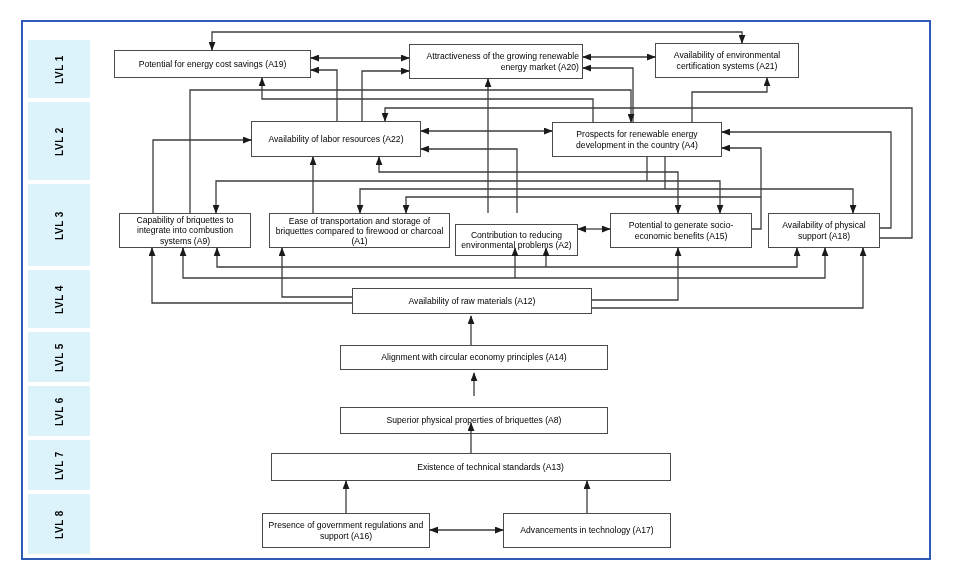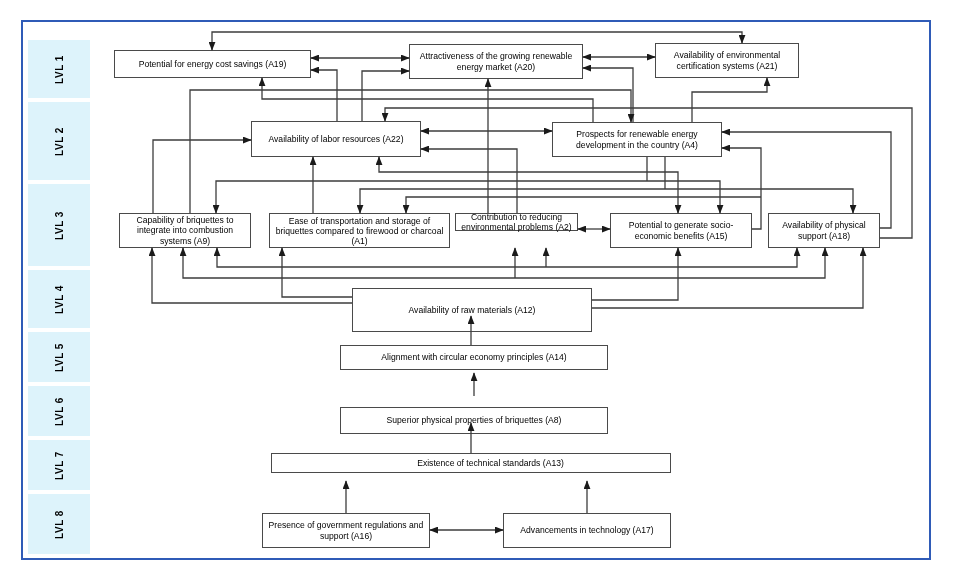--- a/index.html
+++ b/index.html
@@ -55,57 +55,57 @@
         <span>LVL 7</span>
       </div>
       <div class="band" style="top: 494px; height: 60px; background: rgb(221, 243, 251);">
         <span>LVL 8</span>
       </div>
     </div>
   <div id="node-layer">
       <div class="node" style="left: 114px; top: 50px; width: 197px; height: 28px; border-color: rgb(74, 74, 74);">
         <span>Potential for energy cost savings (A19)</span>
       </div>
-      <div class="node" style="left: 409px; top: 44px; width: 174px; height: 35px; border-color: rgb(74, 74, 74);">
+      <div class="node" style="left: 409px; top: 44px; width: 174px; height: 35px; border-color: rgb(74, 74, 74); text-align: right;">
         <span>Attractiveness of the growing renewable energy market (A20)</span>
       </div>
       <div class="node" style="left: 655px; top: 43px; width: 144px; height: 35px; border-color: rgb(74, 74, 74);">
         <span>Availability of environmental certification systems (A21)</span>
       </div>
       <div class="node" style="left: 251px; top: 121px; width: 170px; height: 36px; border-color: rgb(74, 74, 74);">
         <span>Availability of labor resources (A22)</span>
       </div>
       <div class="node" style="left: 552px; top: 122px; width: 170px; height: 35px; border-color: rgb(74, 74, 74);">
         <span>Prospects for renewable energy development in the country (A4)</span>
       </div>
       <div class="node" style="left: 119px; top: 213px; width: 132px; height: 35px; border-color: rgb(74, 74, 74);">
         <span>Capability of briquettes to integrate into combustion systems (A9)</span>
       </div>
       <div class="node" style="left: 269px; top: 213px; width: 181px; height: 35px; border-color: rgb(74, 74, 74); align-items: flex-end;">
         <span>Ease of transportation and storage of briquettes compared to firewood or charcoal (A1)</span>
       </div>
-      <div class="node" style="left: 455px; top: 213px; width: 123px; height: 18px; border-color: rgb(74, 74, 74);">
+      <div class="node" style="left: 455px; top: 224px; width: 123px; height: 32px; border-color: rgb(74, 74, 74);">
         <span>Contribution to reducing environmental problems (A2)</span>
       </div>
       <div class="node" style="left: 610px; top: 213px; width: 142px; height: 35px; border-color: rgb(74, 74, 74);">
         <span>Potential to generate socio-economic benefits (A15)</span>
       </div>
       <div class="node" style="left: 768px; top: 213px; width: 112px; height: 35px; border-color: rgb(74, 74, 74);">
         <span>Availability of physical support (A18)</span>
       </div>
-      <div class="node" style="left: 352px; top: 288px; width: 240px; height: 44px; border-color: rgb(74, 74, 74);">
+      <div class="node" style="left: 352px; top: 288px; width: 240px; height: 26px; border-color: rgb(74, 74, 74);">
         <span>Availability of raw materials (A12)</span>
       </div>
       <div class="node" style="left: 340px; top: 345px; width: 268px; height: 25px; border-color: rgb(74, 74, 74);">
         <span>Alignment with circular economy principles (A14)</span>
       </div>
       <div class="node" style="left: 340px; top: 396px; width: 268px; height: 27px; border-color: rgb(74, 74, 74); margin-top: 11px;">
         <span>Superior physical properties of briquettes (A8)</span>
       </div>
-      <div class="node" style="left: 271px; top: 453px; width: 400px; height: 20px; border-color: rgb(74, 74, 74); padding-left: 42px;">
+      <div class="node" style="left: 271px; top: 453px; width: 400px; height: 28px; border-color: rgb(74, 74, 74); padding-left: 42px;">
         <span>Existence of technical standards (A13)</span>
       </div>
       <div class="node" style="left: 262px; top: 513px; width: 168px; height: 35px; border-color: rgb(74, 74, 74);">
         <span>Presence of government regulations and support (A16)</span>
       </div>
       <div class="node" style="left: 503px; top: 513px; width: 168px; height: 35px; border-color: rgb(74, 74, 74);">
         <span>Advancements in technology (A17)</span>
       </div>
     </div>
   <svg id="edges" width="953" height="582">

